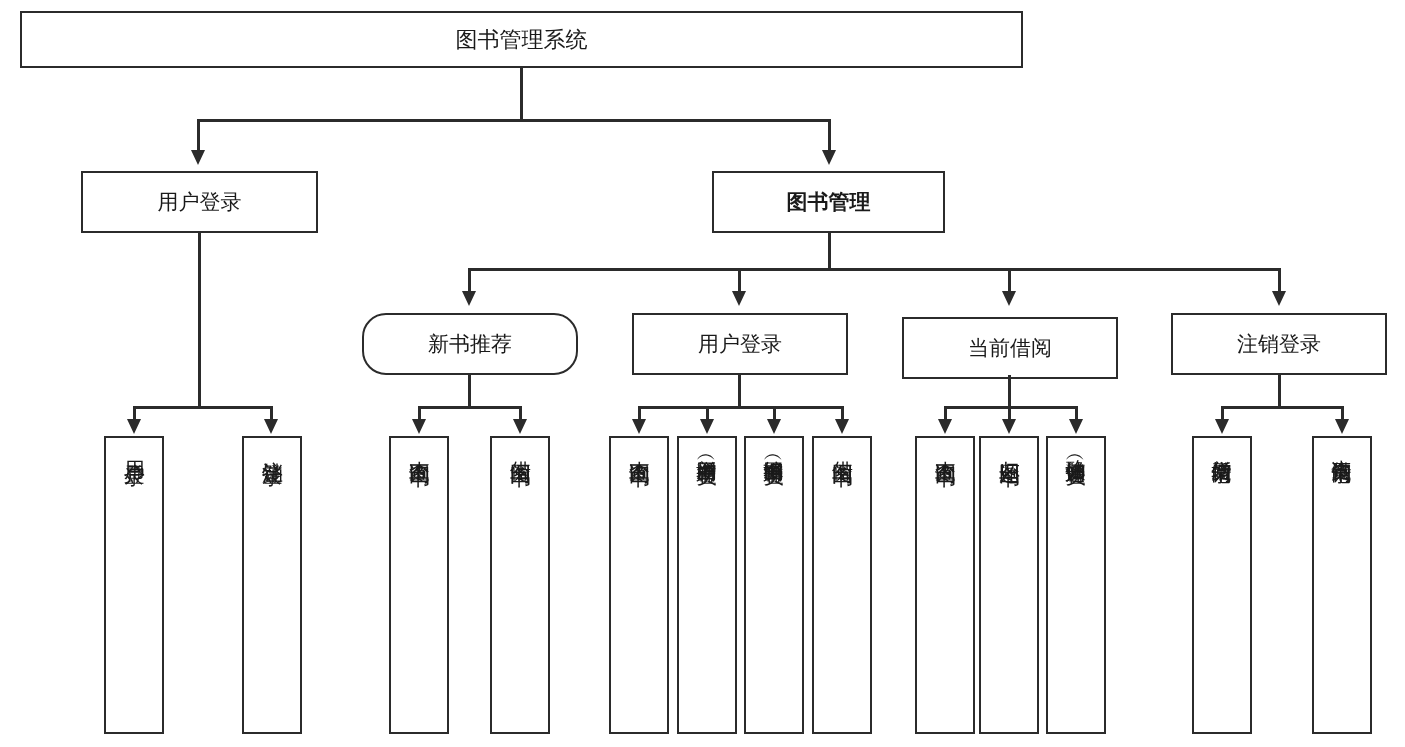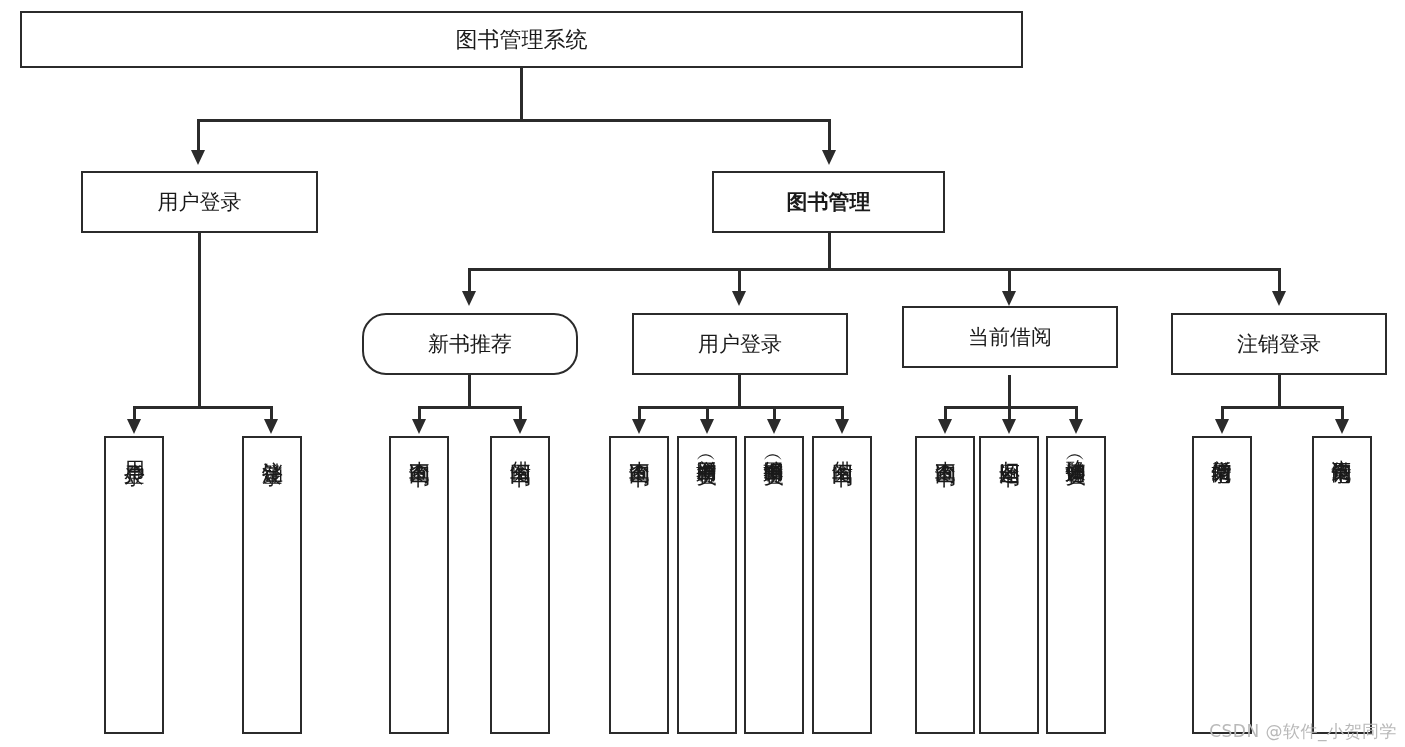--- a/index.html
+++ b/index.html
@@ -127,21 +127,21 @@
   <div class="arrow" style="left:1002px;top:291px;"></div>
   <div class="line vline" style="left:1278px;top:268px;width:2.5px;height:25px;"></div>
   <div class="arrow" style="left:1272px;top:291px;"></div>
 
   <div class="node lvl2" style="left:362px;top:313px;width:216px;height:62px;border-radius:24px;">
     <span class="label">新书推荐</span>
   </div>
   <div class="node lvl2" style="left:632px;top:313px;width:216px;height:62px;">
     <span class="label">用户登录</span>
   </div>
-  <div class="node lvl2" style="left:902px;top:306px;width:216px;height:62px;">
+  <div class="node lvl2" style="left:902px;top:317px;width:216px;height:62px;">
     <span class="label">当前借阅</span>
   </div>
   <div class="node lvl2" style="left:1171px;top:313px;width:216px;height:62px;">
     <span class="label">注销登录</span>
   </div>
 
   <div class="line vline" style="left:468px;top:375px;width:2.5px;height:33px;"></div>
   <div class="line hline" style="left:418px;top:406px;width:103px;height:2.5px;"></div>
   <div class="line vline" style="left:418px;top:406px;width:2.5px;height:16px;"></div>
   <div class="arrow" style="left:412px;top:419px;"></div>
@@ -205,15 +205,14 @@
   <div class="line vline" style="left:1341px;top:406px;width:2.5px;height:16px;"></div>
   <div class="arrow" style="left:1335px;top:419px;"></div>
 
   <div class="node leaf tall" style="left:1192px;top:436px;width:60px;height:298px;">
     <span class="label">新增借阅记录</span>
   </div>
   <div class="node leaf tall" style="left:1312px;top:436px;width:60px;height:298px;">
     <span class="label">查询借阅记录</span>
   </div>
 
-  <div id="watermark">CSDN @软件_小贺同学</div>
 
 </div>
 
 </body></html>

